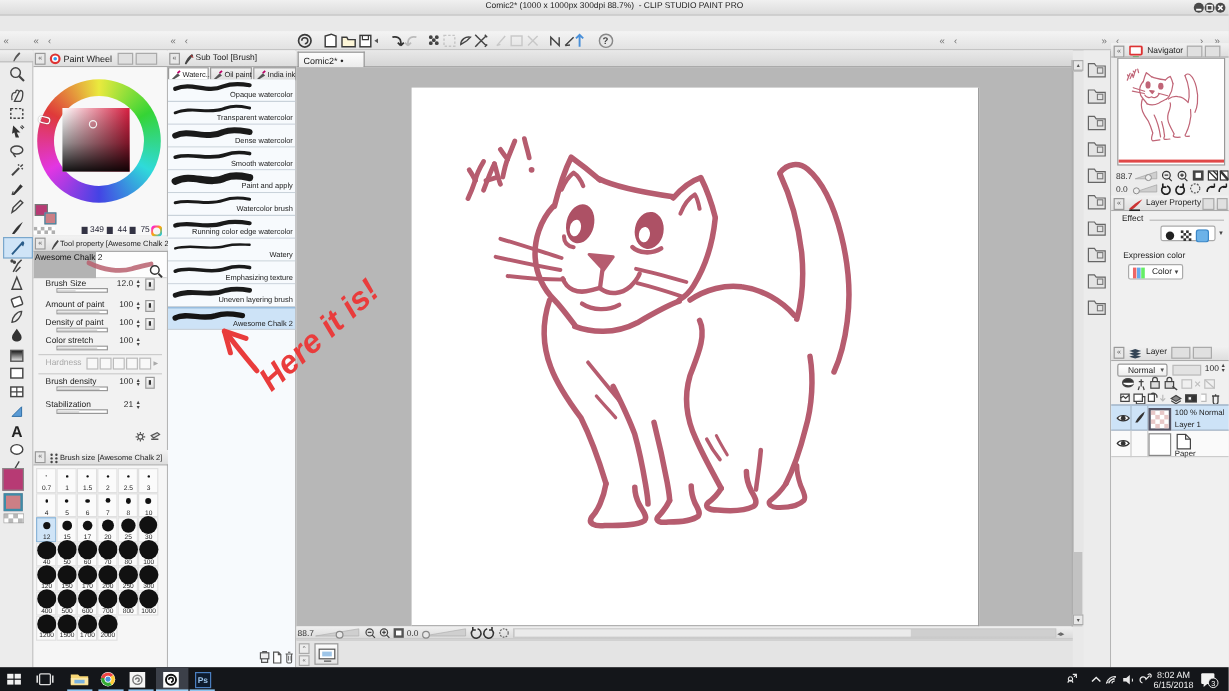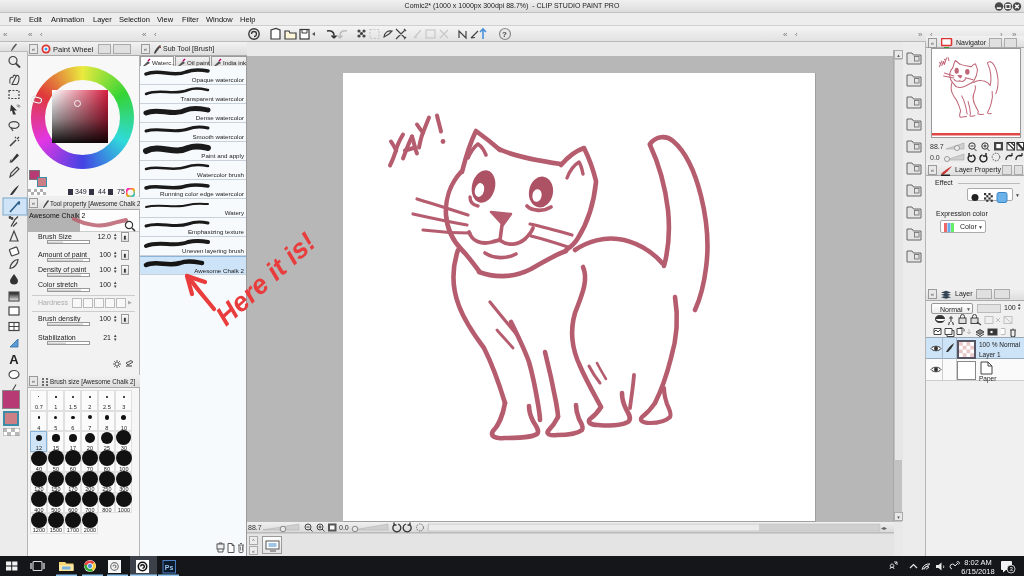--- a/index.html
+++ b/index.html
@@ -18,31 +18,20 @@
   <svg class="abs" style="left:994px;top:1px;" width="28" height="11" viewBox="0 0 28 11">
     <circle cx="5" cy="5.5" r="4.2" fill="#4a4a4a"></circle>
         <rect x="2.8" y="6.3" width="4.4" height="1.6" fill="#fff"></rect>
     <circle cx="14" cy="5.5" r="4.2" fill="#4a4a4a"></circle>
         <rect x="11.9" y="3.5" width="4.2" height="4" fill="none" stroke="#fff" stroke-width="1.1"></rect>
     <circle cx="23" cy="5.5" r="4.2" fill="#4a4a4a"></circle>
         <path d="M21.2 3.7 L24.8 7.3 M24.8 3.7 L21.2 7.3" stroke="#fff" stroke-width="1.3"></path>
   </svg>
 </div>
 
-<div class="abs" style="left:0;top:13px;width:1024px;height:13px;background:#ededed;border-bottom:1px solid #cfcfcf;font-size:7.5px;color:#111;">
-  <span class="abs" style="left:9px;top:2px;">File</span>
-  <span class="abs" style="left:29px;top:2px;">Edit</span>
-  <span class="abs" style="left:51px;top:2px;">Animation</span>
-  <span class="abs" style="left:93px;top:2px;">Layer</span>
-  <span class="abs" style="left:119px;top:2px;">Selection</span>
-  <span class="abs" style="left:157px;top:2px;">View</span>
-  <span class="abs" style="left:182px;top:2px;">Filter</span>
-  <span class="abs" style="left:206px;top:2px;">Window</span>
-  <span class="abs" style="left:240px;top:2px;">Help</span>
-</div>
 
 <div class="abs" id="cmdbar" style="left:0;top:26px;width:1024px;height:16px;background:linear-gradient(#f4f4f4,#e2e2e2);border-bottom:1px solid #bbb;">
   <svg class="abs" style="left:0;top:0;" width="1024" height="16" viewBox="0 0 1024 16" font-family="Liberation Sans">
     <g fill="#777" font-size="8">
       <text x="3" y="11">«</text>
           <text x="28" y="11">«</text>
           <text x="40" y="11">‹</text>
       <text x="142" y="11">«</text>
           <text x="154" y="11">‹</text>
       <text x="783" y="11">«</text>
@@ -584,20 +573,23 @@
         <path d="M2,7 l0,3 l5,0 l0,-3 M3,2 l0,-1 l3,0 l0,1"></path>
 <path d="M12,1.5 h4 l2,2 v7 h-6 z" fill="#fff"></path>
         <path d="M16,1.5 v2 h2"></path>
 <path d="M22,3 h6 m-5,0 v6.5 a1,1 0 0,0 1,1 h2 a1,1 0 0,0 1,-1 V3 m-3,-1.5 h2" stroke-width="0.9"></path>
         <path d="M24.5,4.5 v4 m2,-4 v4" stroke-width="0.7"></path>
 </svg>
 </div>
 
 <div class="abs" id="canvasarea" style="left:247px;top:42px;width:647px;height:514px;background:#e9e9e9;">
 
+  <div class="abs" style="left:0;top:0;width:647px;height:14px;background:linear-gradient(#e8e8e8,#d6d6d6);border-bottom:1px solid #aaa;">
+    <div class="abs" style="left:1px;top:1px;width:56px;height:13px;background:linear-gradient(#fdfdfd,#ececec);border:1px solid #999;border-bottom:none;font-size:7.5px;color:#222;padding:2px 0 0 4px;">Comic2* <span style="font-size:8px;">•</span></div>
+  </div>
 
   <div class="abs" style="left:0;top:14px;width:647px;height:466px;background:#b7b7b7;">
     <div class="abs" id="canvaswhite" style="left:96px;top:17px;width:473px;height:449px;background:#ffffff;border-right:1px solid #9f9f9f;border-bottom:1px solid #9f9f9f;">
       <svg width="473" height="449" viewBox="0 0 473 449">
         <g transform="translate(-343,-73)" fill="none" stroke="#b65c6f" stroke-width="4.6" stroke-linecap="round" stroke-linejoin="round">
 
           <path d="M462,172 C466,156 471,141 476,131 C483,136 492,143 500,150"></path>
           <path d="M468,158 C471,151 474,147 478,144 C481,146 484,150 486,155" stroke-width="3.6"></path>
           <path d="M499,149 C515,157 540,161 561,164"></path>
           <path d="M561,165 C567,158 575,151 584,148 C589,158 593,169 596,181"></path>

